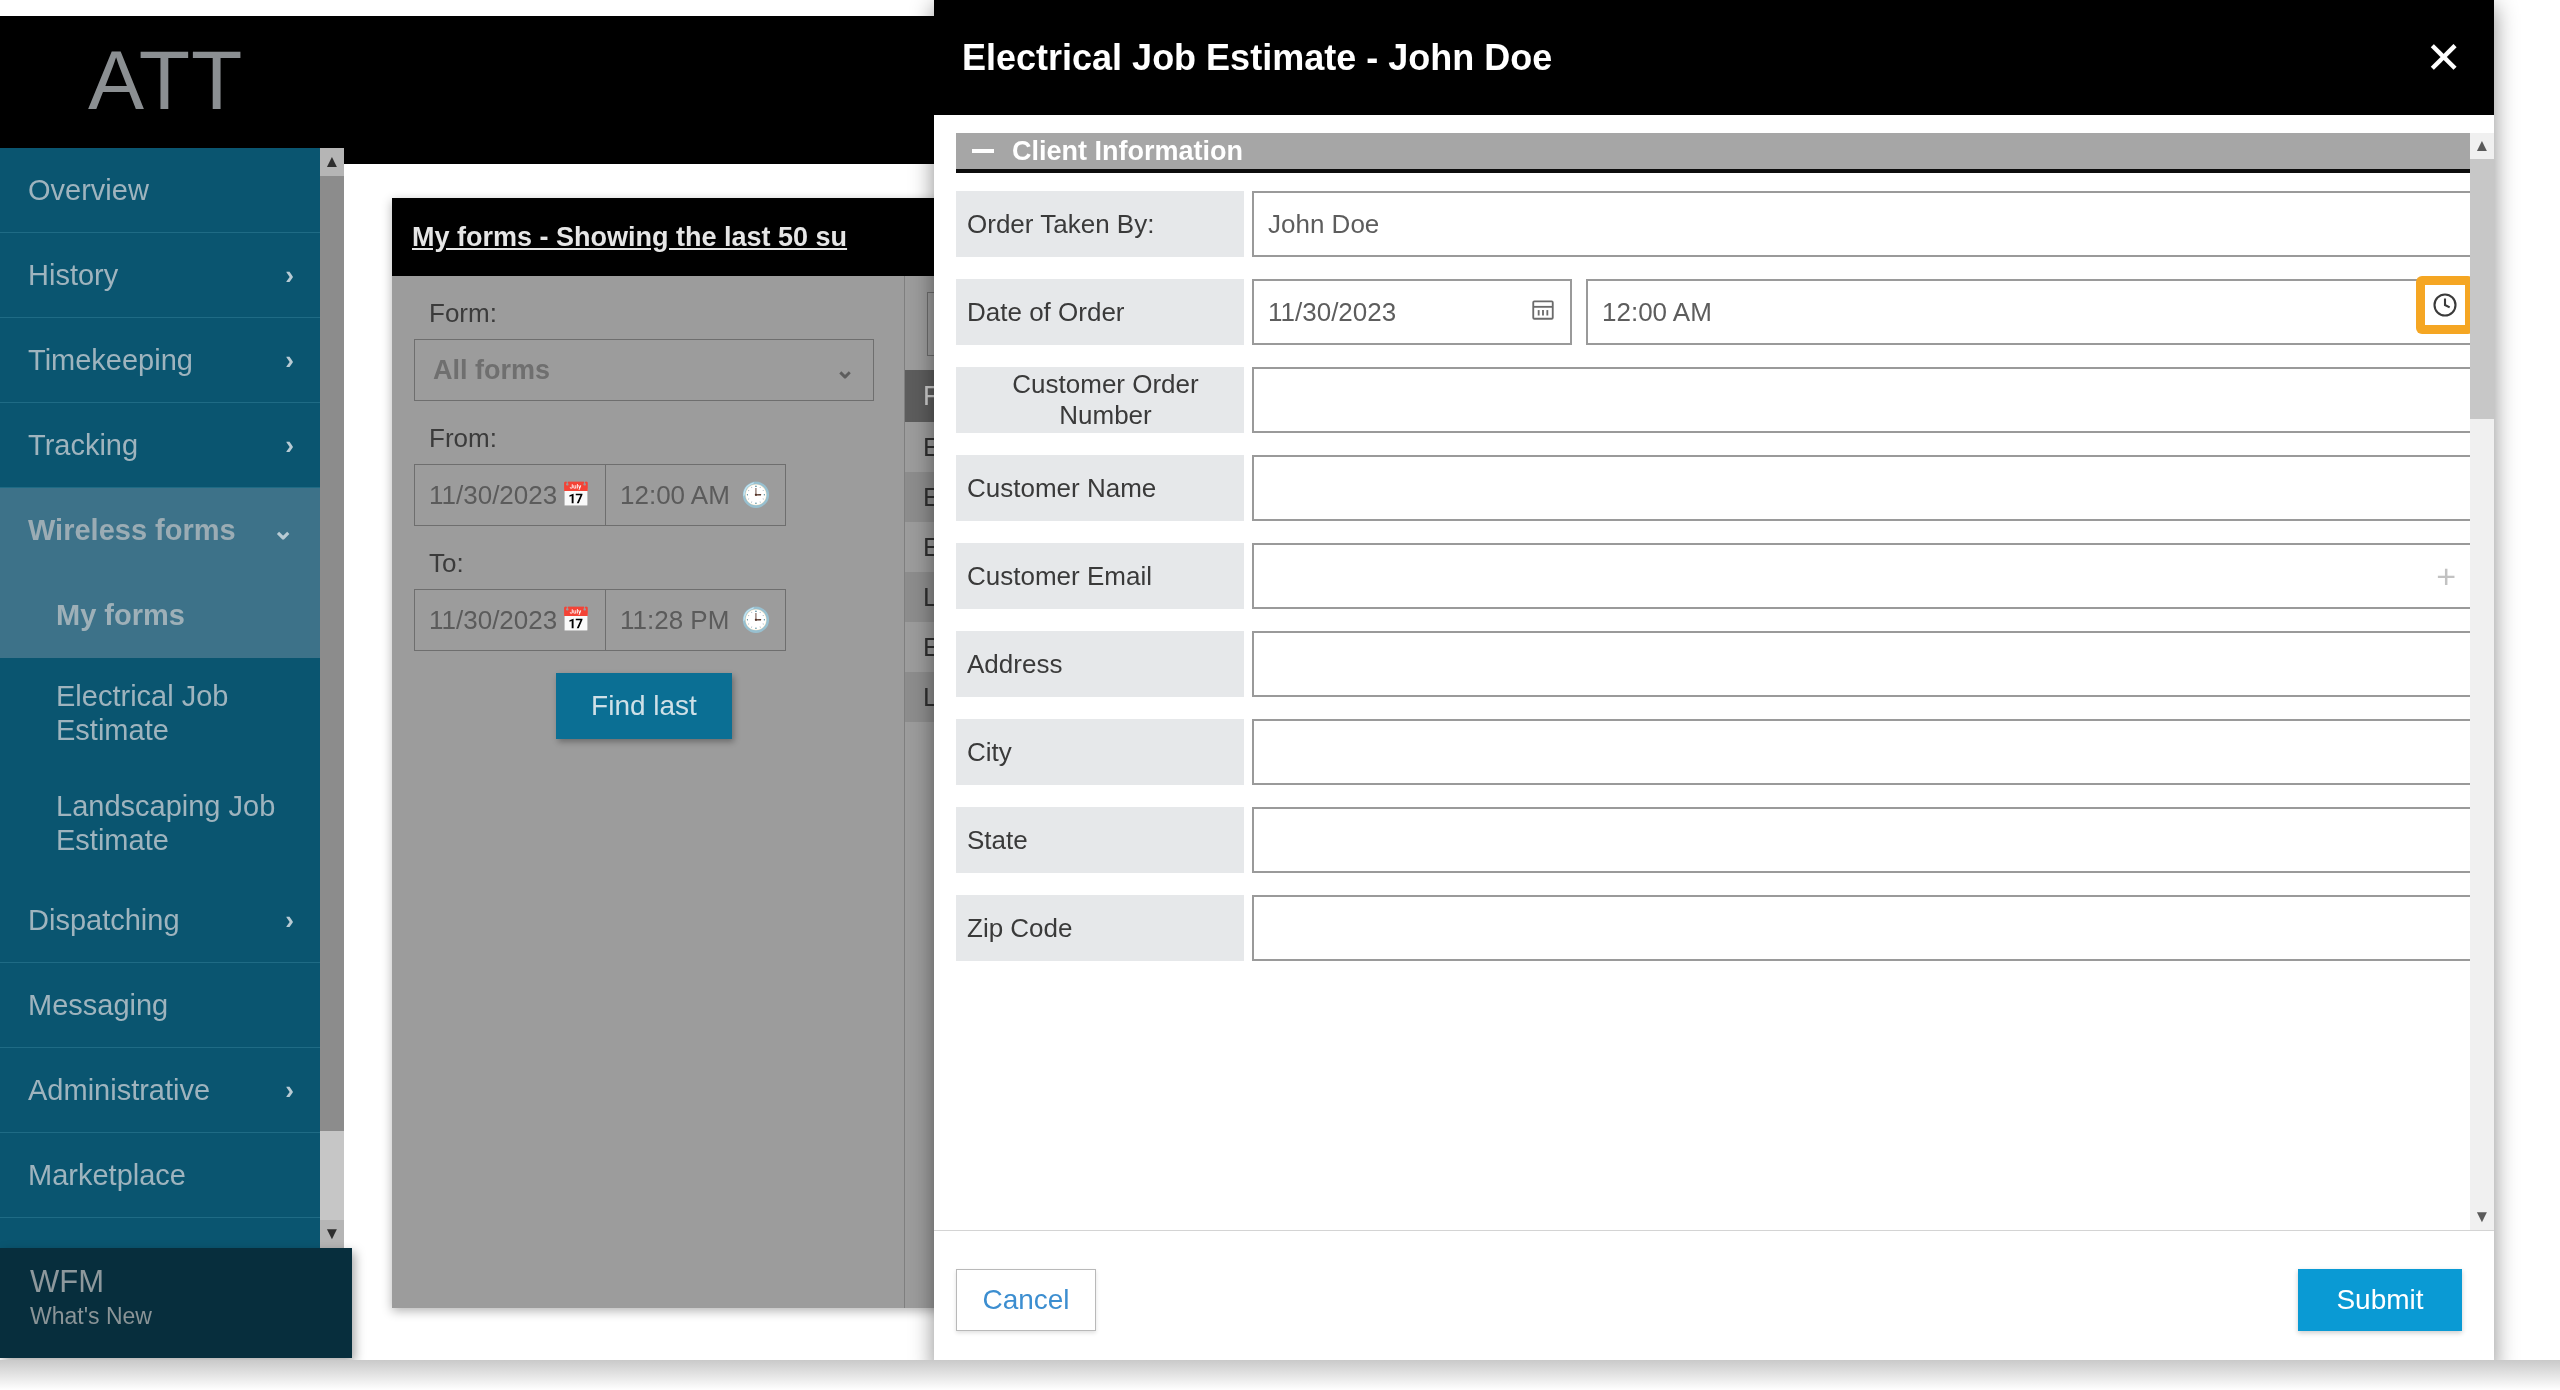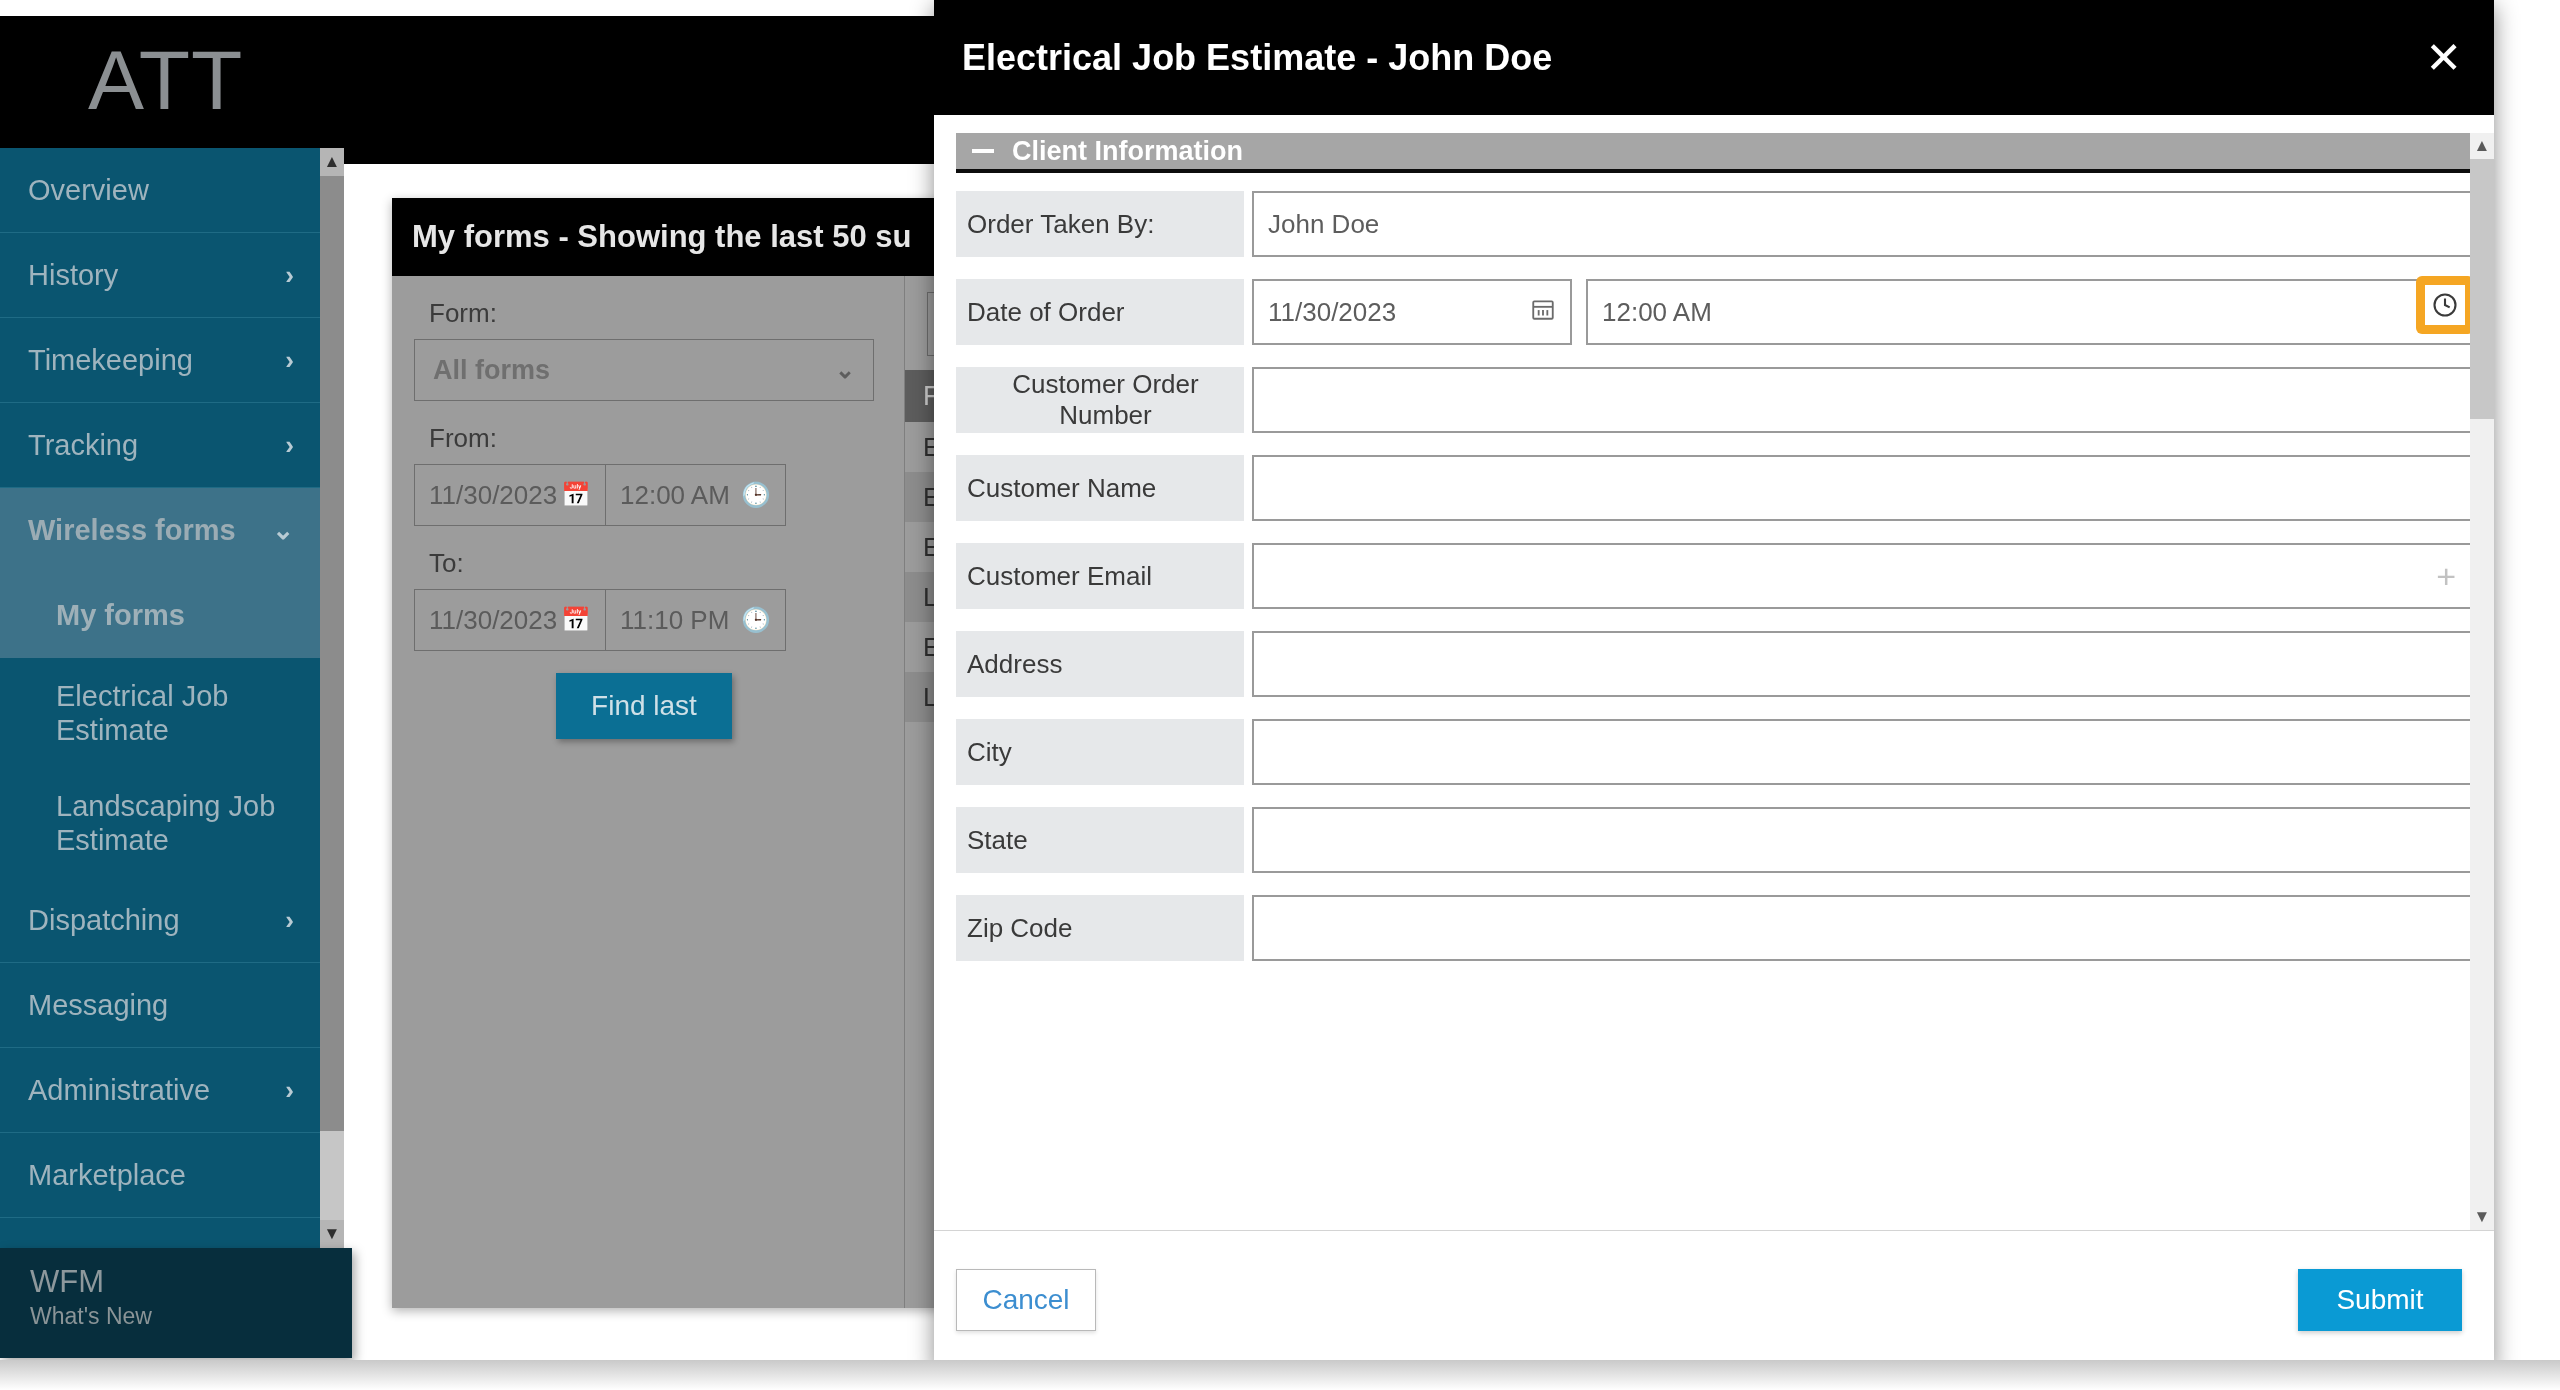--- a/index.html
+++ b/index.html
@@ -107,23 +107,24 @@
     position: absolute; left: 392px; top: 198px;
     width: 1000px; height: 1110px;
     background: #9c9c9c;
     box-shadow: 0 3px 10px rgba(0,0,0,0.3);
   }
   .main-header {
     height: 78px; background: #000;
     display: flex; align-items: center;
     padding-left: 20px;
     color: #e6e6e6;
-    font-size: 31px; font-weight: 700;
+    font-size: 27px; font-weight: 700;
     white-space: nowrap;
     overflow: hidden;
+    text-decoration: underline;
   }
   .main-body { display: flex; height: 1032px; }
   .filter-col {
     width: 512px; padding: 22px 30px 0 22px;
   }
   .flabel { font-size: 26px; color: #3b3b3b; margin-bottom: 10px; margin-left: 15px; }
   .fselect {
     height: 62px; border: 1px solid #6e6e6e; background: #9c9c9c;
     display: flex; align-items: center; padding: 0 18px;
     font-size: 27px; color: #6f6f6f; font-weight: 700;
@@ -402,21 +403,21 @@
             </div>
           </div>
 
           <div class="flabel">To:</div>
           <div class="dtrow">
             <div class="dtbox date">
               <span>11/30/2023</span>
               <span class="ic">📅</span>
             </div>
             <div class="dtbox time">
-              <span>11:10 PM</span>
+              <span>11:28 PM</span>
               <span class="ic">🕒</span>
             </div>
           </div>
 
           <div class="find-btn">Find last</div>
         </div>
 
         <div class="list-col">
           <div class="search-box">
             <span>⚲</span>

